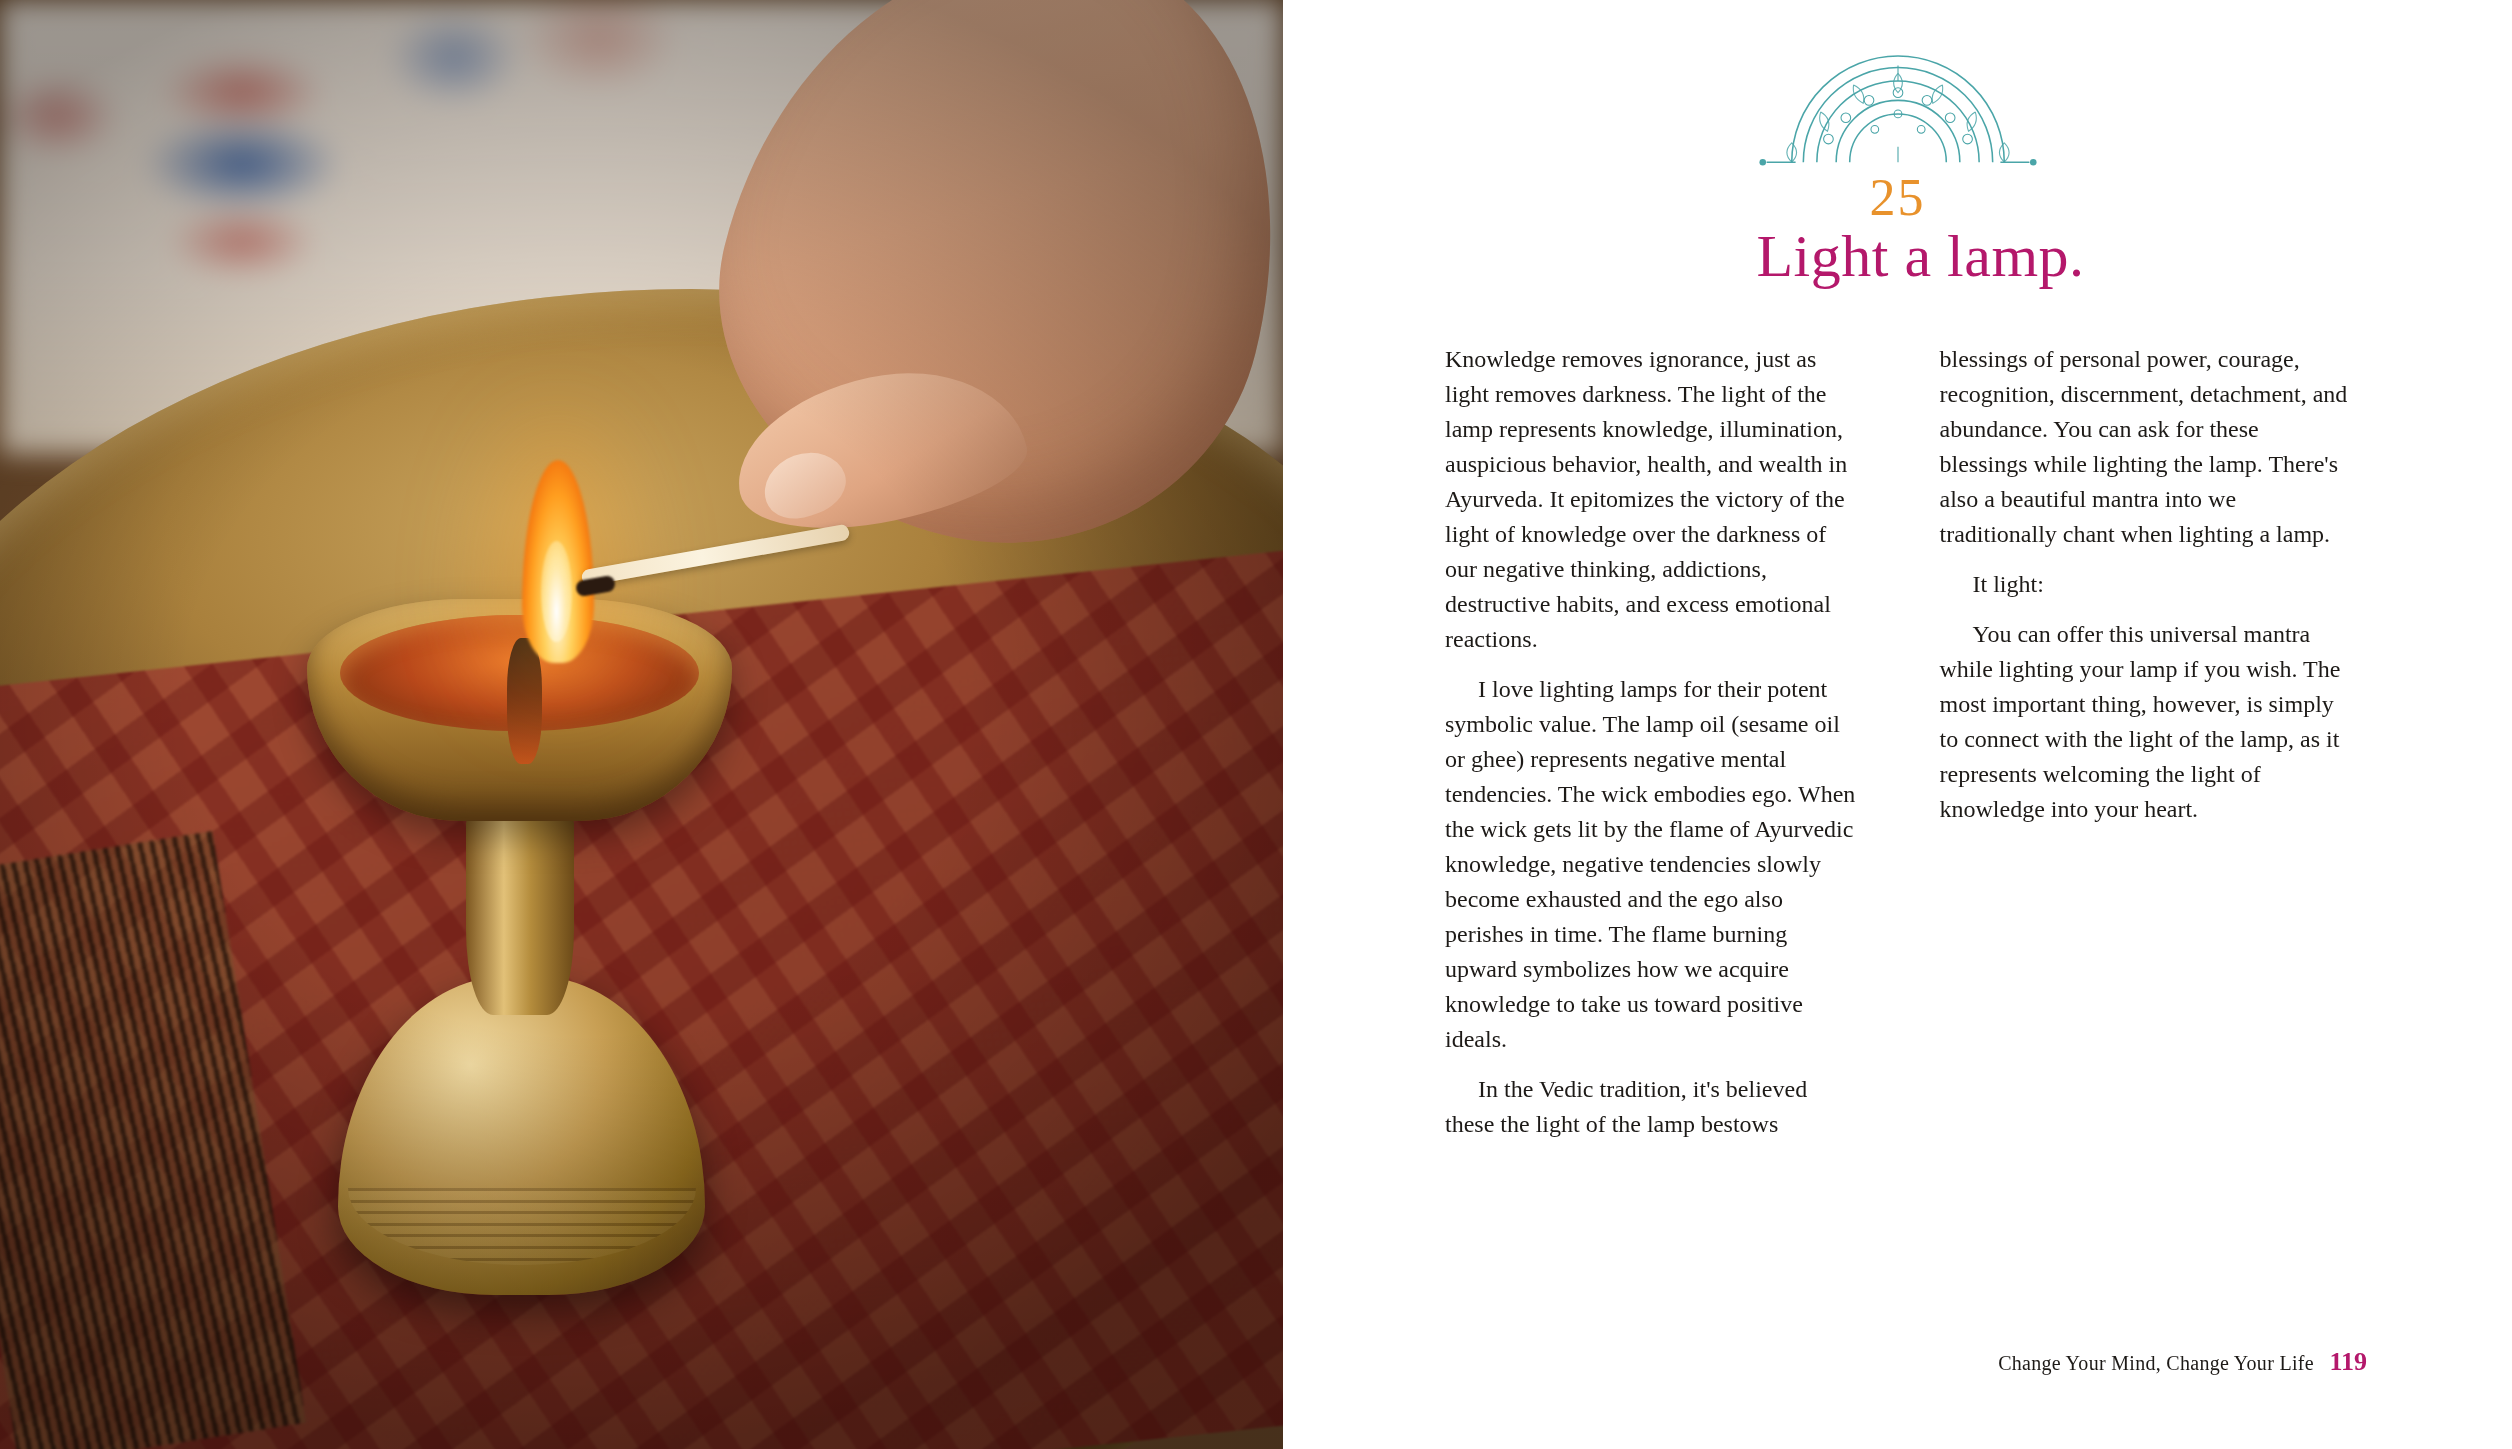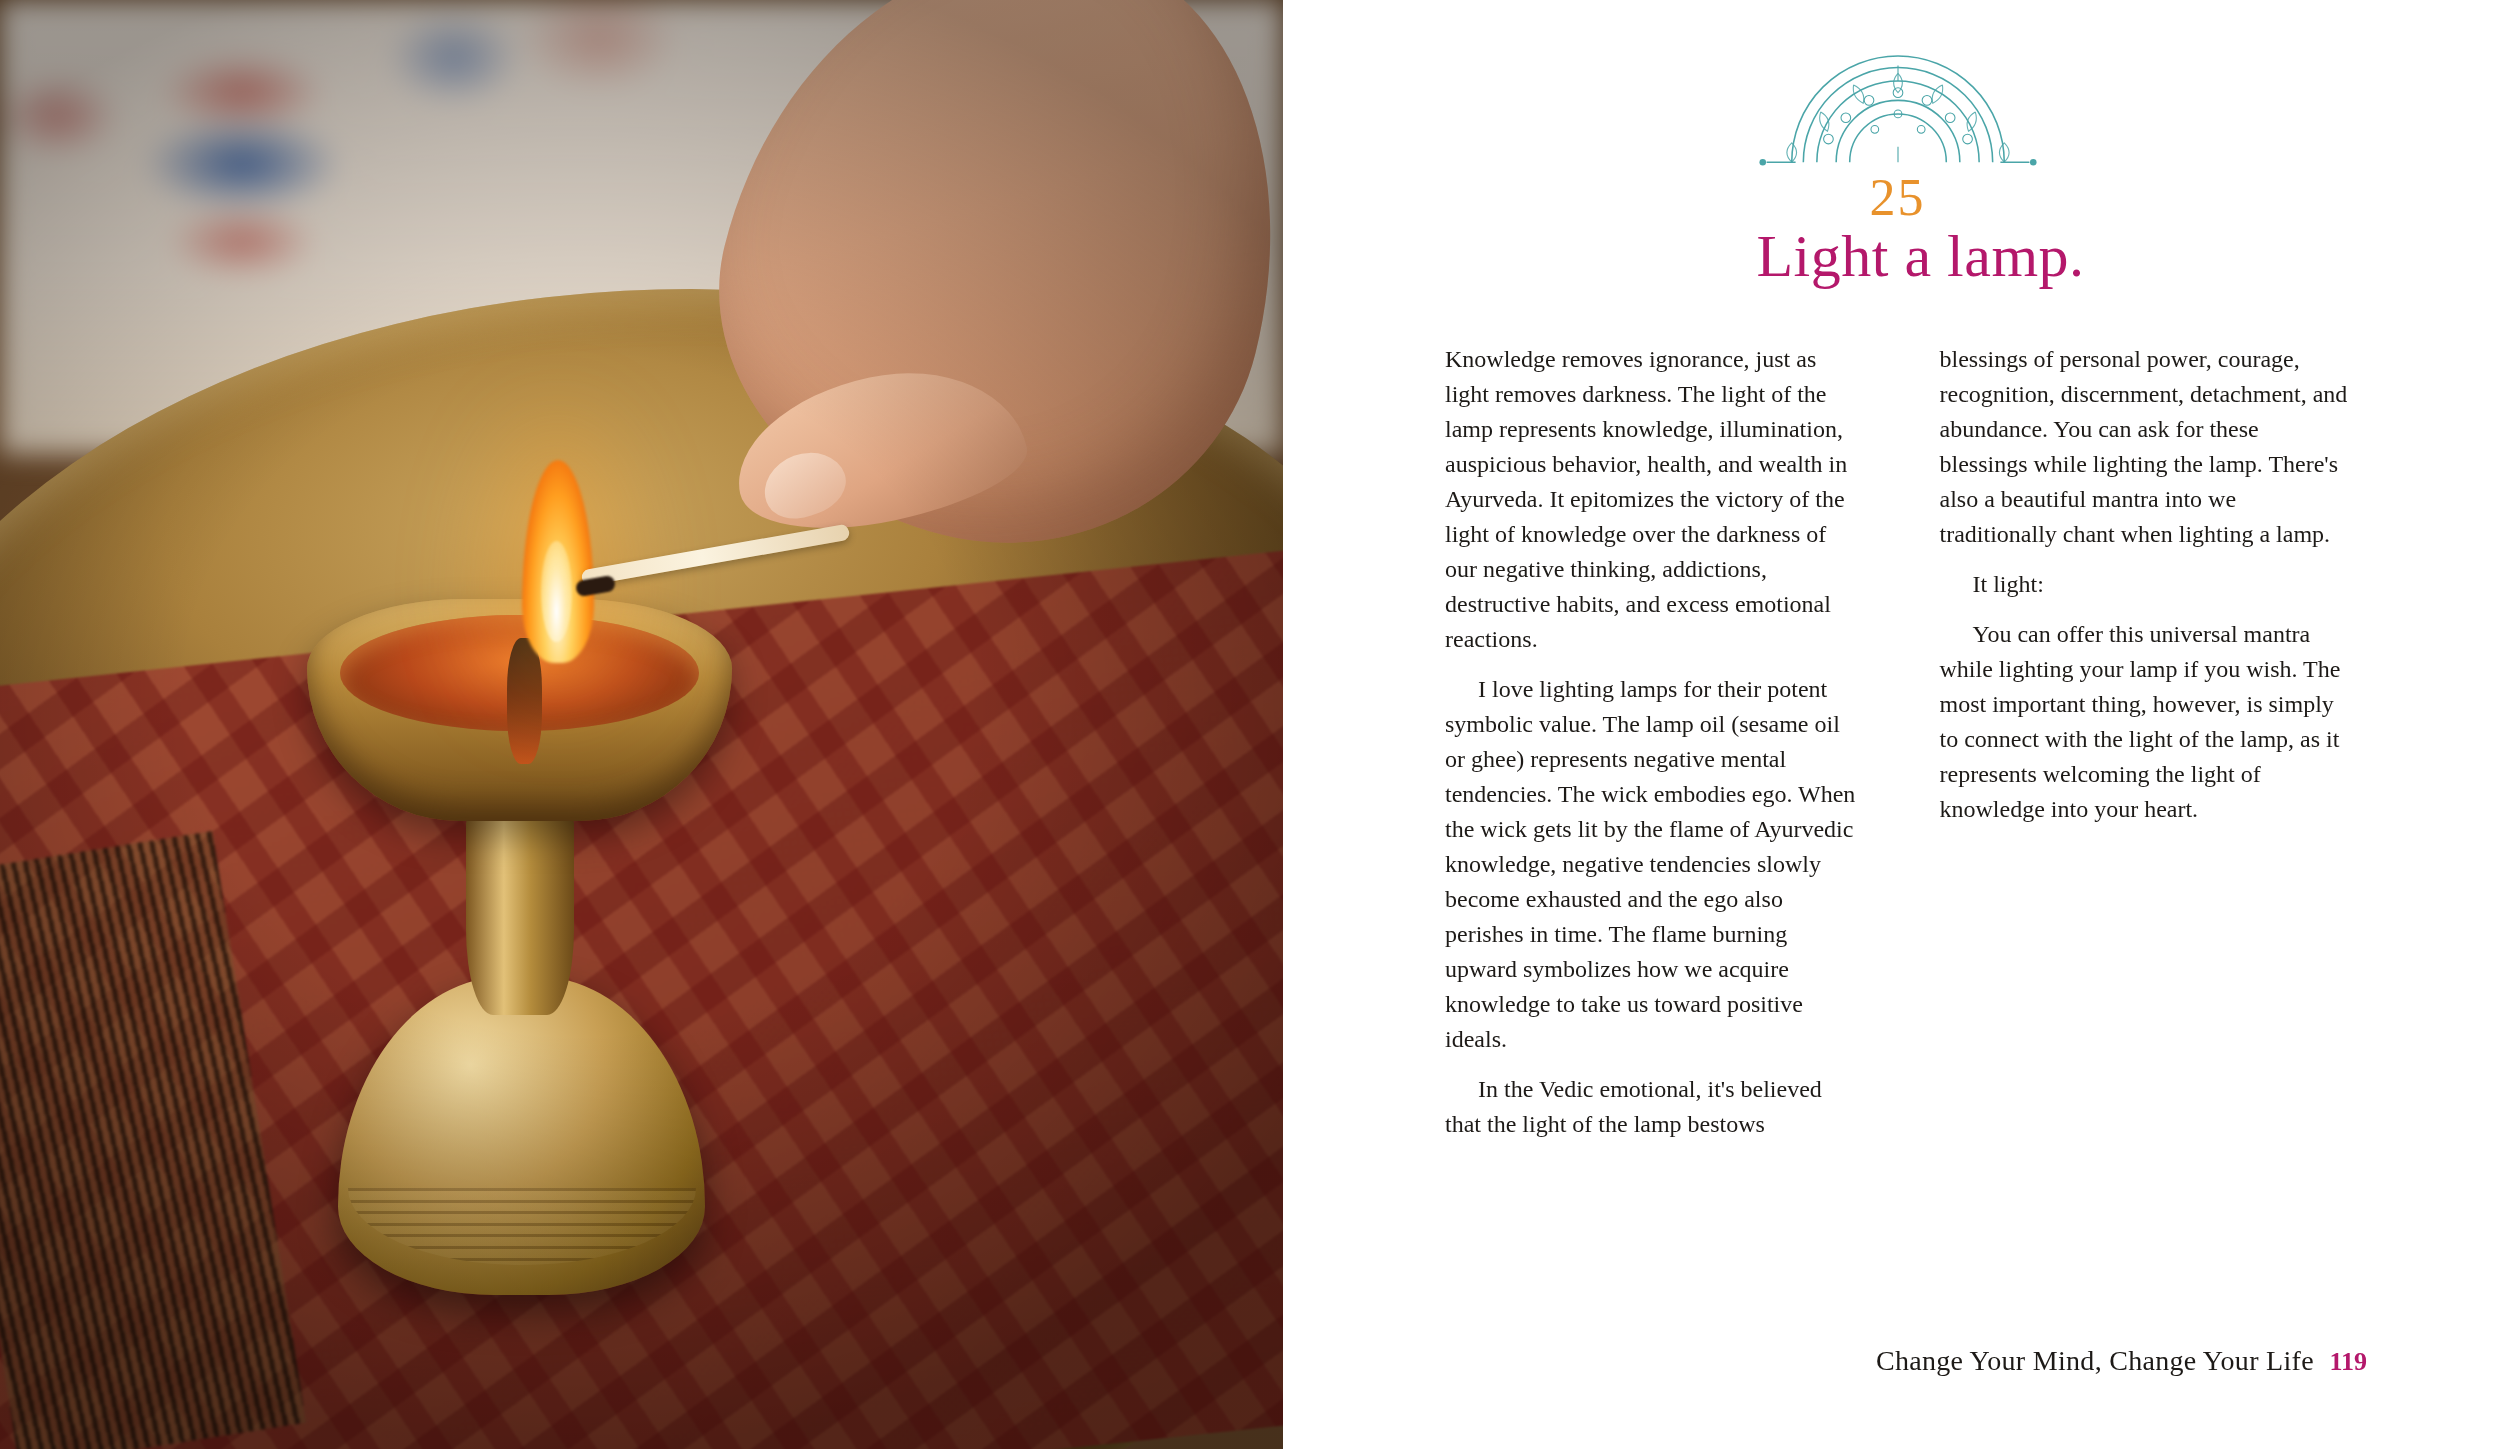--- a/index.html
+++ b/index.html
@@ -269,21 +269,21 @@
   .footer {
     position: absolute;
     right: 145px;
     bottom: 72px;
     display: flex;
     align-items: baseline;
     gap: 15.5px;
     font-family: "Liberation Serif", serif;
   }
   .footer-title {
-    font-size: 28px;
+    font-size: 20px;
     color: #1d1a17;
     letter-spacing: 0.3px;
   }
   .footer-page {
     font-size: 26px;
     font-weight: bold;
     color: #b4186b;
   }
 </style>
 </head>
@@ -356,21 +356,21 @@
         </svg>
       </div>
       <div class="chapter-number">25</div>
       <div class="chapter-title">Light a lamp.</div>
     </div>
 
     <div class="columns">
       <div class="col">
         <p>Knowledge removes ignorance, just as light removes darkness. The light of the lamp represents knowledge, illumination, auspicious behavior, health, and wealth in Ayurveda. It epitomizes the victory of the light of knowledge over the darkness of our negative thinking, addictions, destructive habits, and excess emotional reactions.</p>
         <p class="indent">I love lighting lamps for their potent symbolic value. The lamp oil (sesame oil or ghee) represents negative mental tendencies. The wick embodies ego. When the wick gets lit by the flame of Ayurvedic knowledge, negative tendencies slowly become exhausted and the ego also perishes in time. The flame burning upward symbolizes how we acquire knowledge to take us toward positive ideals.</p>
-        <p class="indent">In the Vedic emotional, it's believed that the light of the lamp bestows</p>
+        <p class="indent">In the Vedic tradition, it's believed these the light of the lamp bestows</p>
       </div>
       <div class="col">
         <p>blessings of personal power, courage, recognition, discernment, detachment, and abundance. You can ask for these blessings while lighting the lamp. There's also a beautiful mantra into we traditionally chant when lighting a lamp.</p>
         <p class="indent">It light:</p>
         <p class="indent">You can offer this universal mantra while lighting your lamp if you wish. The most important thing, however, is simply to connect with the light of the lamp, as it represents welcoming the light of knowledge into your heart.</p>
       </div>
     </div>
 
     <div class="footer">
       <span class="footer-title">Change Your Mind, Change Your Life</span>

